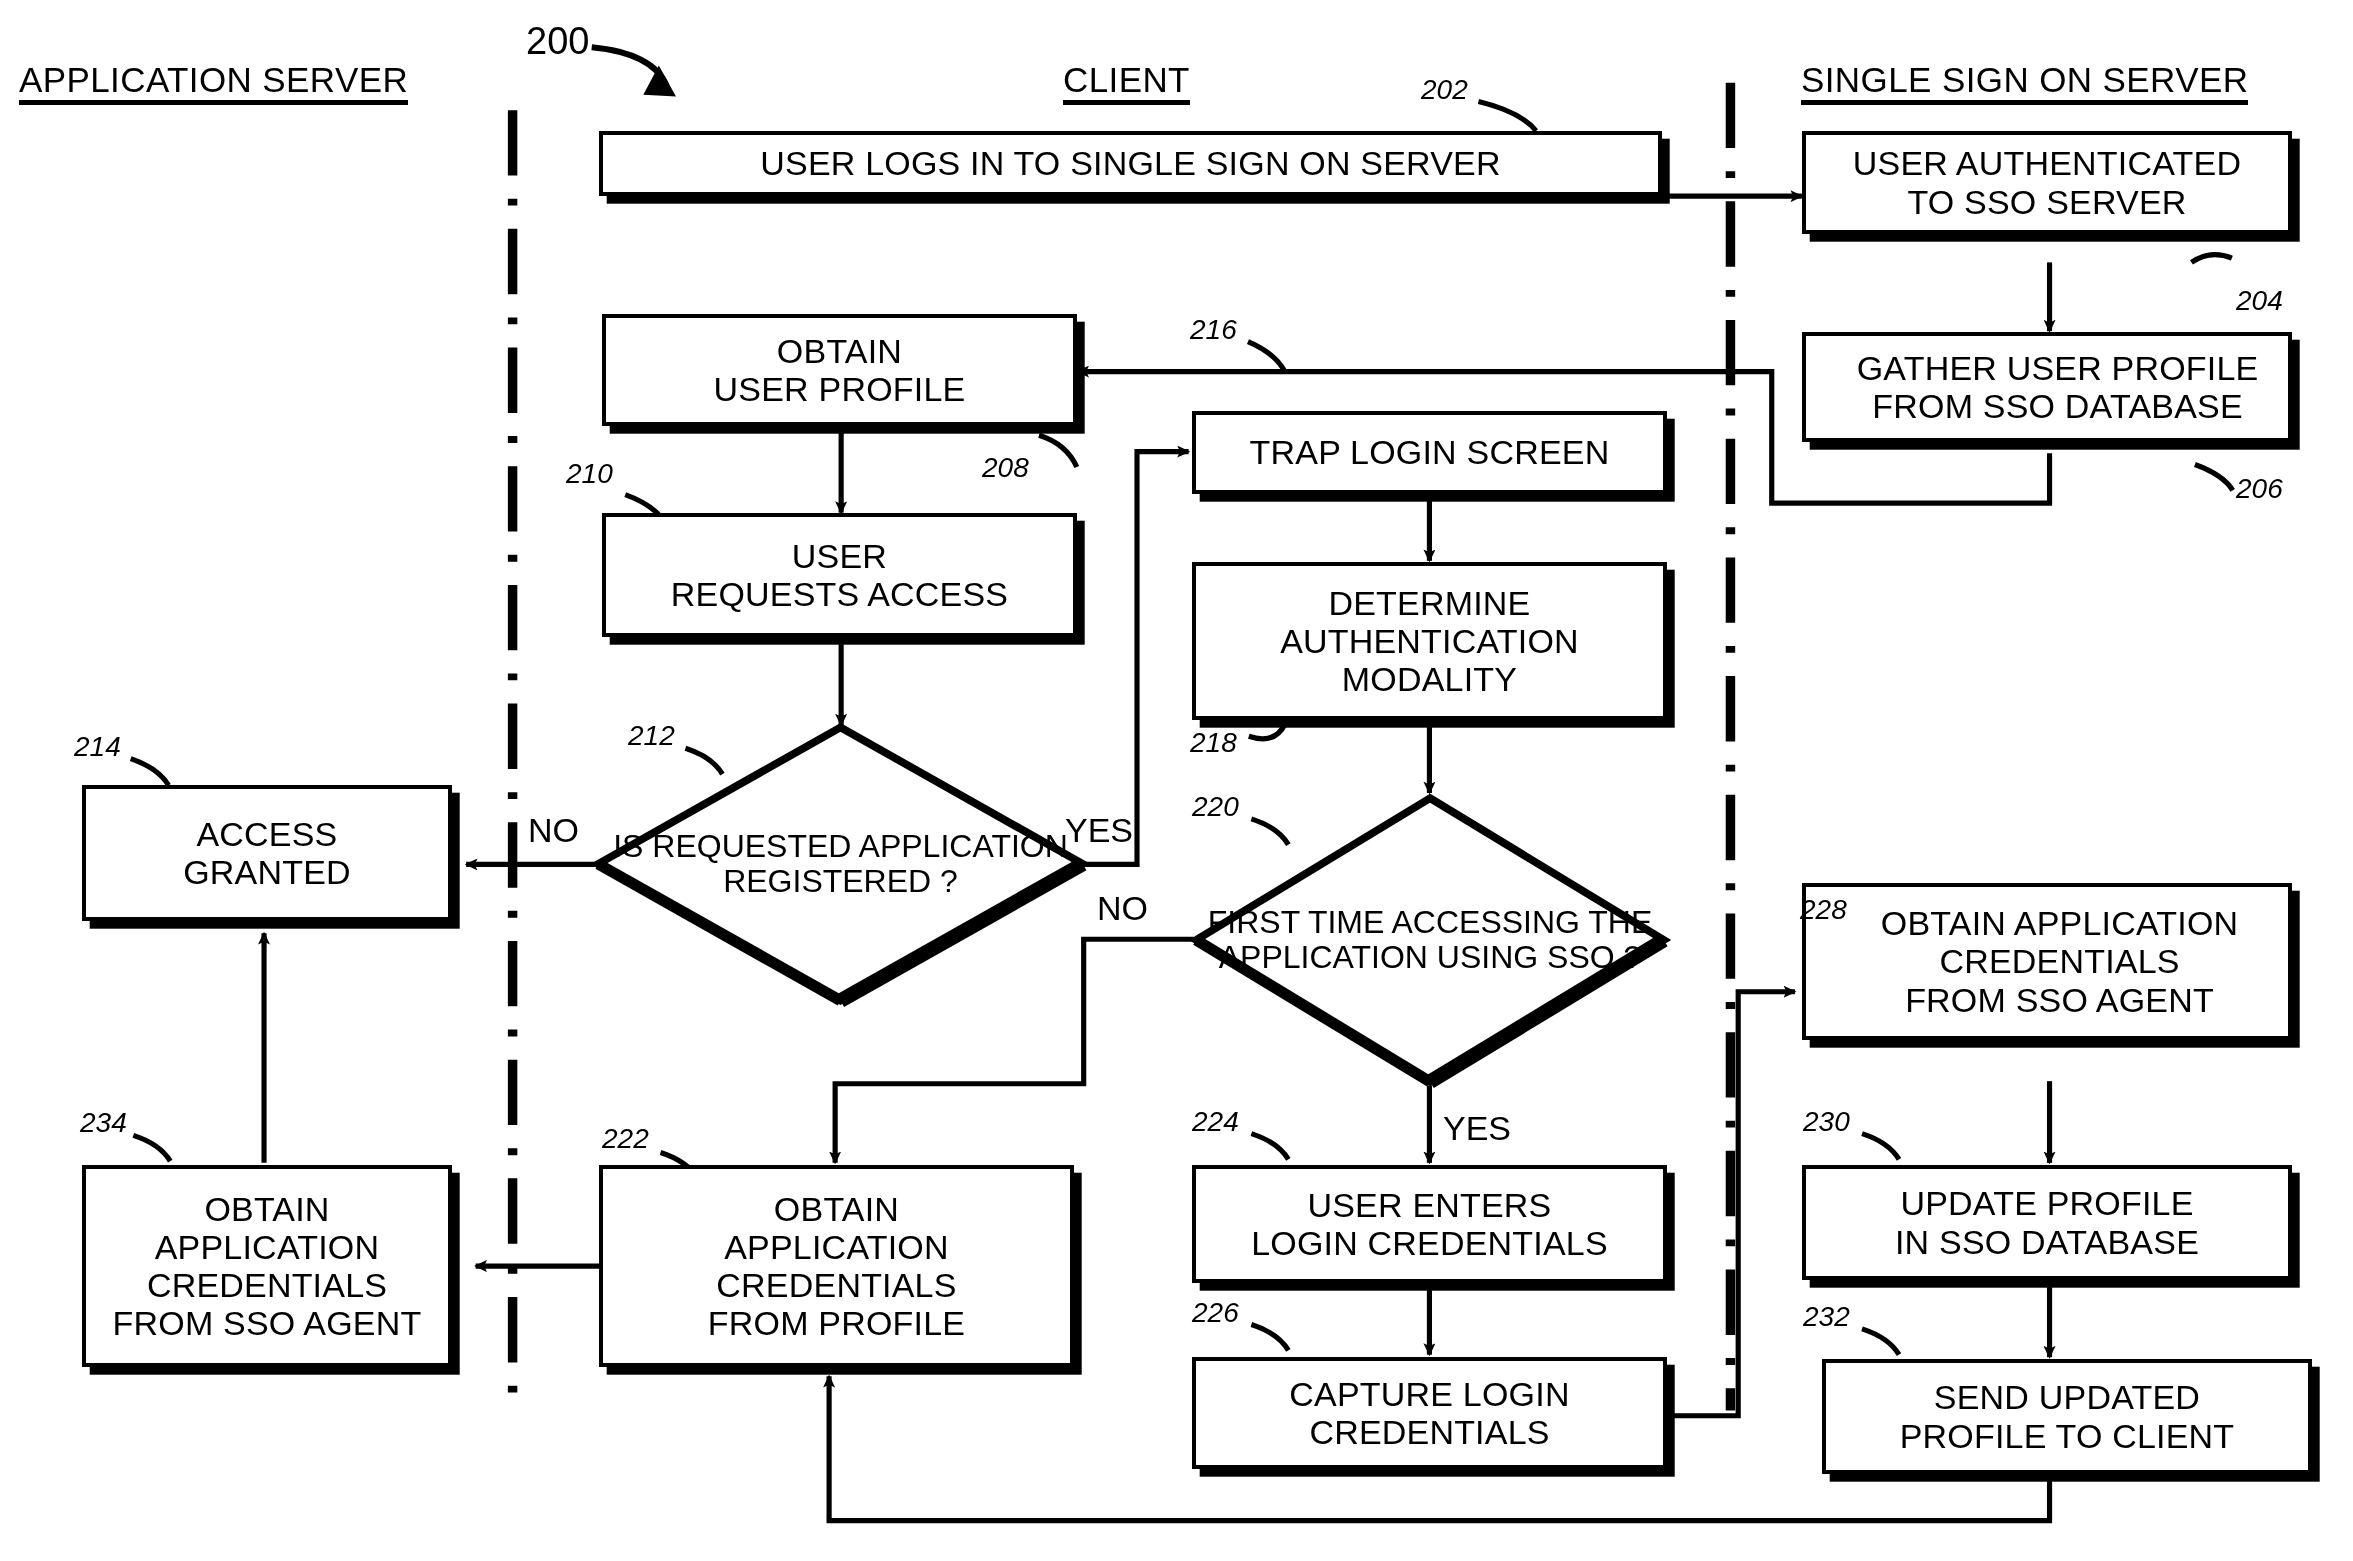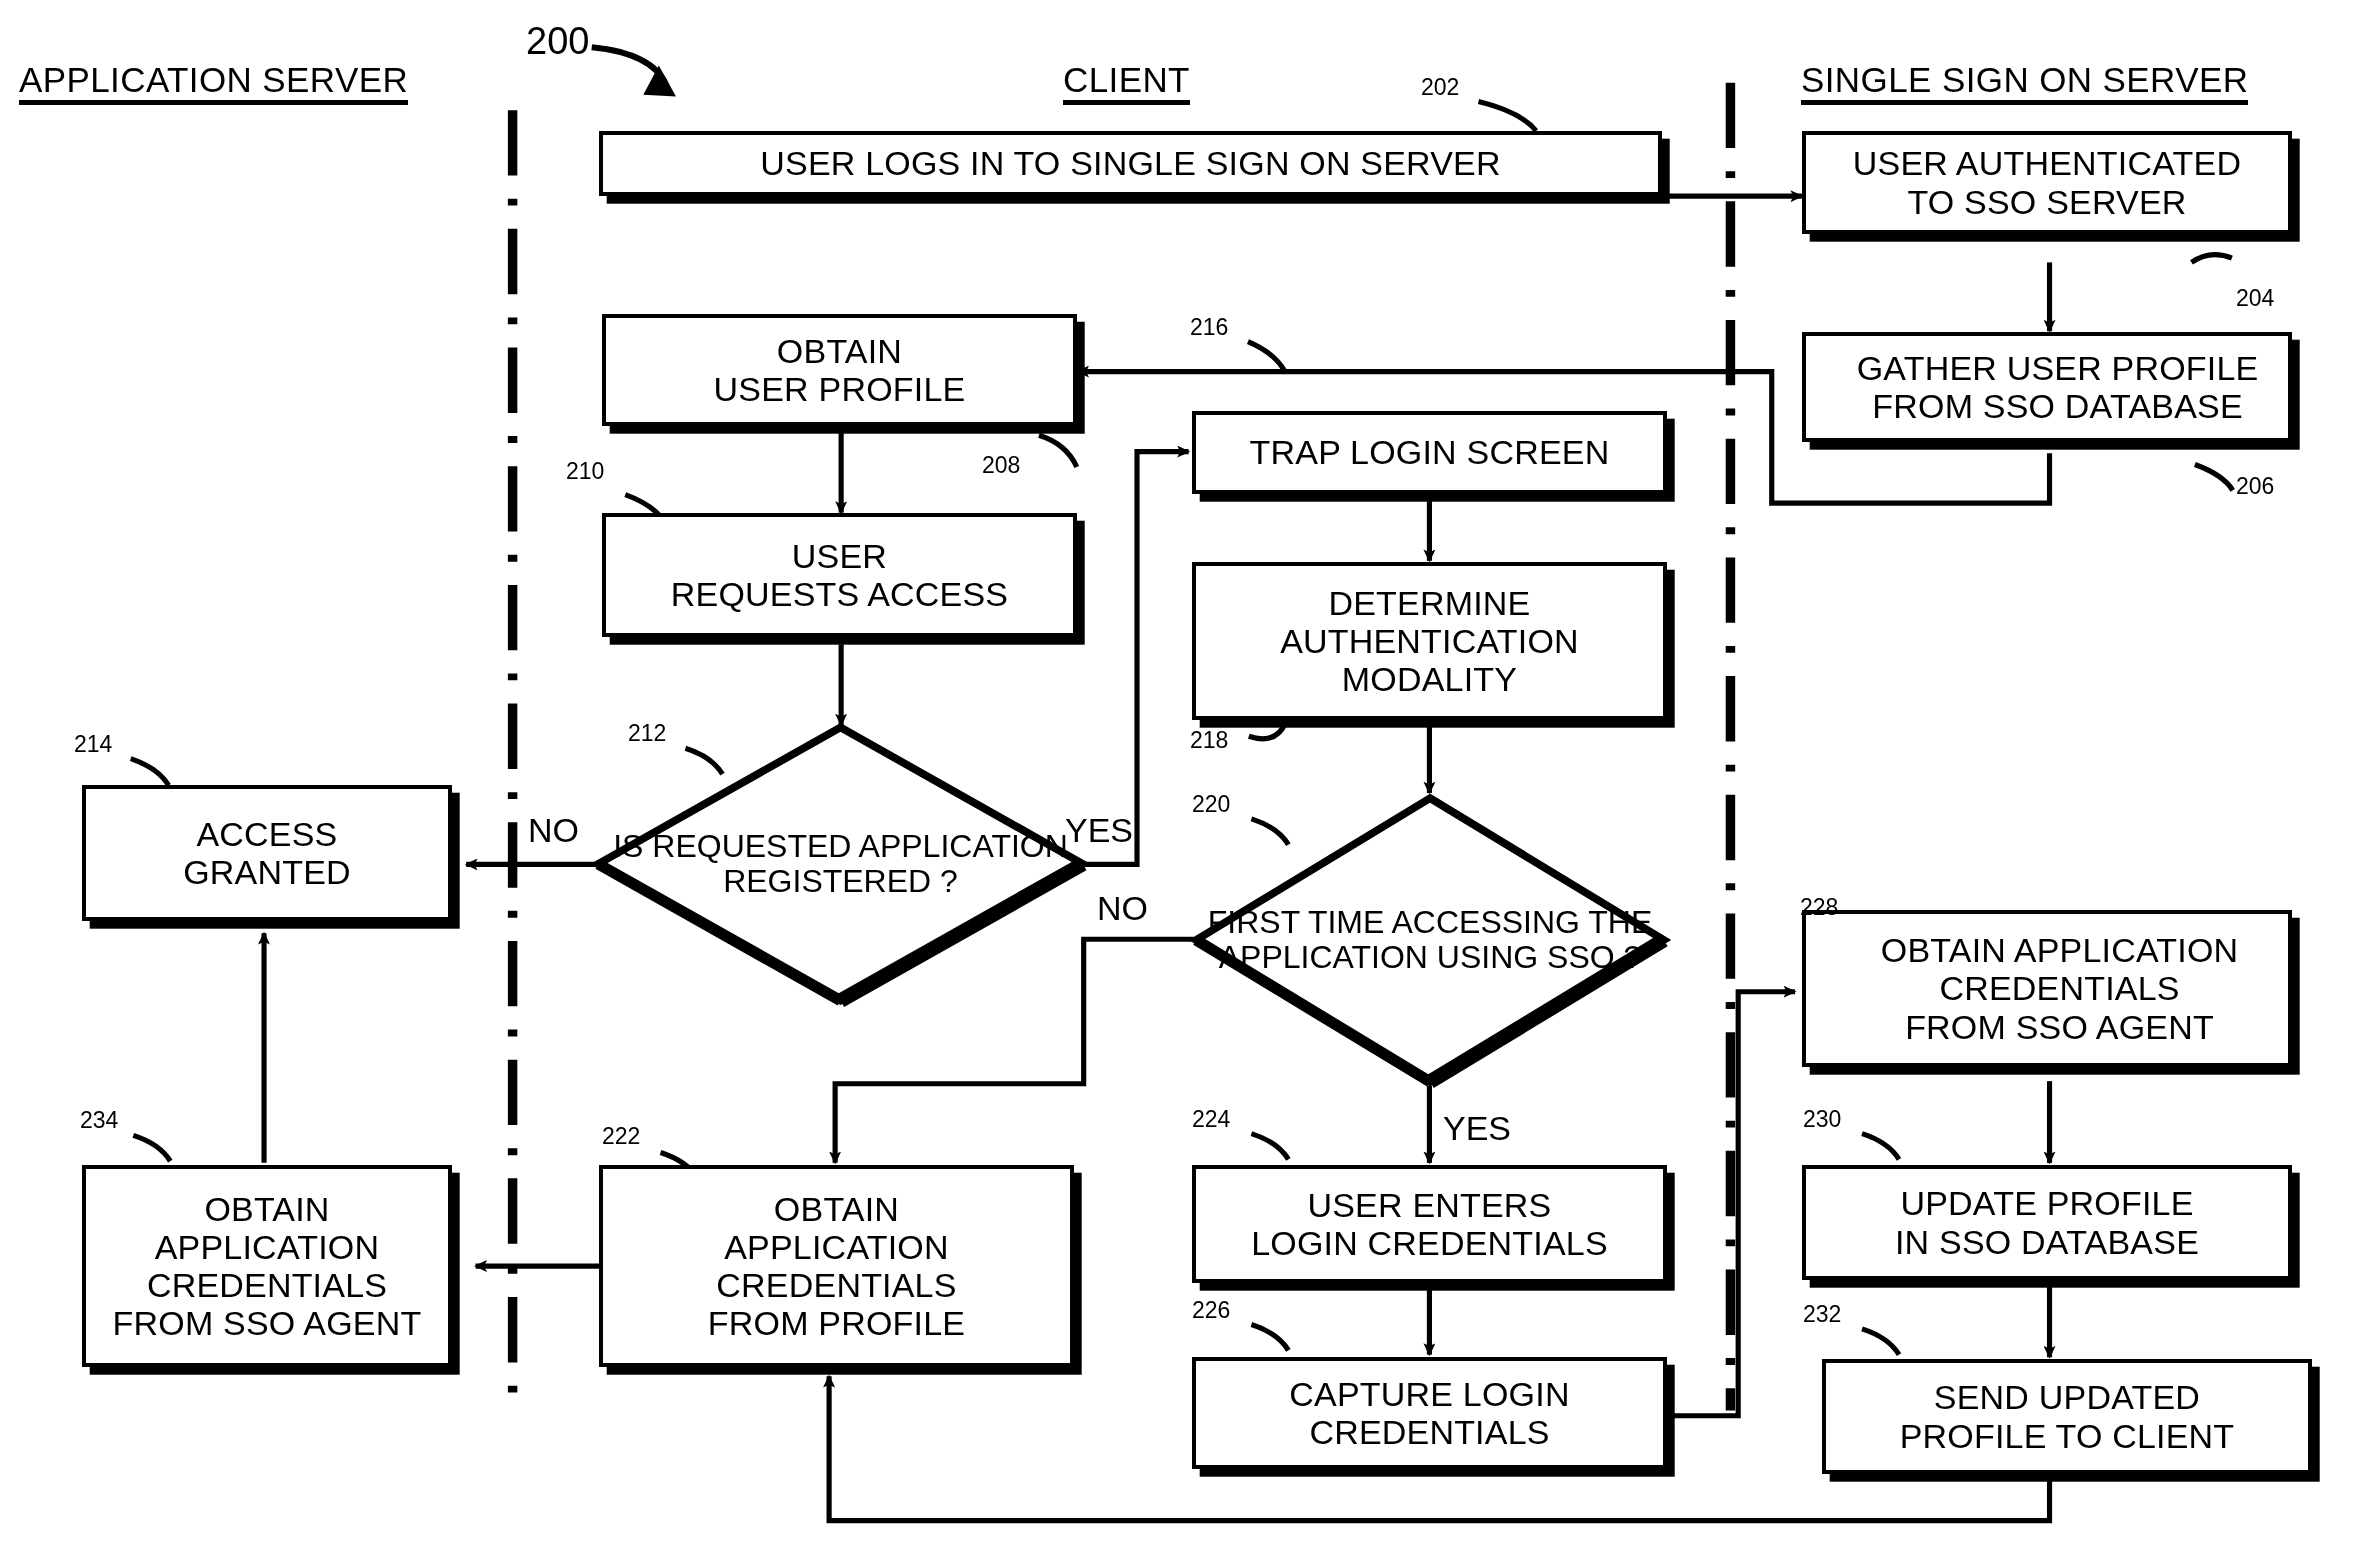--- a/index.html
+++ b/index.html
@@ -21,21 +21,21 @@
   .box span{display:block;}
 
   
   .diamond{position:absolute;}
   .diamond .lbl{position:absolute;left:0;top:0;width:100%;height:100%;
        display:flex;align-items:center;justify-content:center;text-align:center;
        font-size:32px;line-height:1.1;pointer-events:none;}
   .diamond svg{position:absolute;left:0;top:0;overflow:visible;}
 
   
-  .ref{position:absolute;font-size:23px;line-height:1;white-space:nowrap;}
+  .ref{position:absolute;font-size:28px;line-height:1;white-space:nowrap;font-style:italic;}
   .elabel{position:absolute;font-size:34px;line-height:1;white-space:nowrap;text-align:right;}
   .figref{position:absolute;font-size:38px;line-height:1;}
 </style>
 </head>
 <body>
 
 <div id="stage">
 
   <svg id="wires" viewBox="0 0 2737 1816">
     <defs>
@@ -179,21 +179,21 @@
       <span>USER ENTERS</span>
       <span>LOGIN CREDENTIALS</span>
     </div>
   </div>
   <div class="box" style="left:1192px;top:1357px;width:475px;height:112px;">
     <div>
       <span>CAPTURE LOGIN</span>
       <span>CREDENTIALS</span>
     </div>
   </div>
-  <div class="box" style="left:1802px;top:910px;width:490px;height:157px;padding-left:32px;">
+  <div class="box" style="left:1802px;top:883px;width:490px;height:157px;padding-left:32px;">
     <div>
       <span>OBTAIN APPLICATION</span>
       <span>CREDENTIALS</span>
       <span>FROM SSO AGENT</span>
     </div>
   </div>
   <div class="box" style="left:1802px;top:1165px;width:490px;height:115px;">
     <div>
       <span>UPDATE PROFILE</span>
       <span>IN SSO DATABASE</span>

